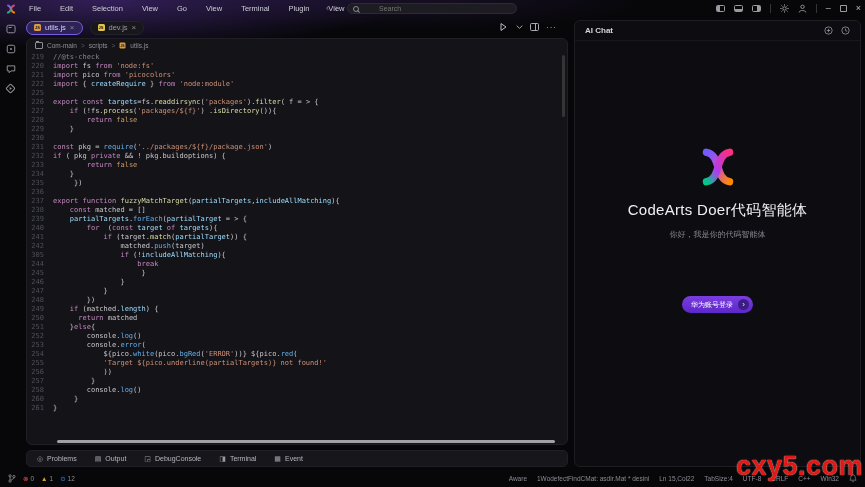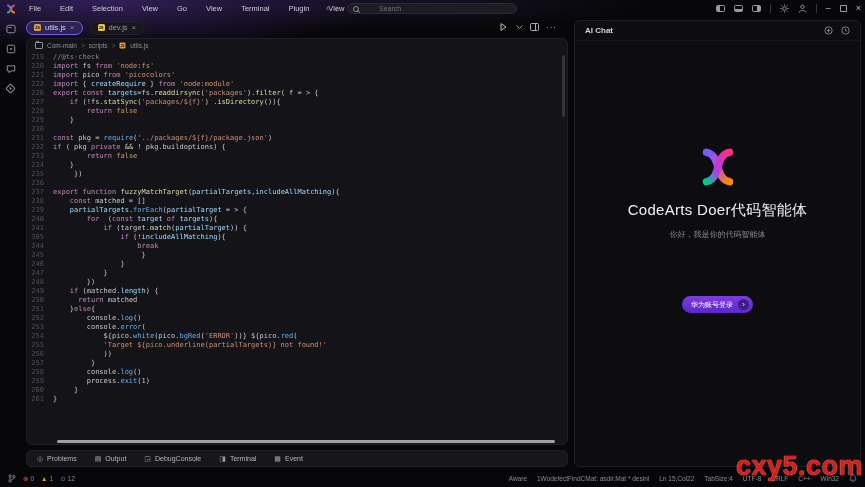--- a/index.html
+++ b/index.html
@@ -214,53 +214,54 @@
         <span class="crumb-sep">&gt;</span>
         <span class="js-badge" style="transform: scale(0.85);">JS</span>
         <span>utils.js</span>
       </span>
   </div>
   <div class="code">
       <div class="code-row"><span class="ln">219</span><span class="cl"><span class="tk-c">//@ts-check</span></span></div>
       <div class="code-row"><span class="ln">220</span><span class="cl"><span class="tk-k">import</span><span class="tk-p"> fs </span><span class="tk-k">from</span><span class="tk-s"> 'node:fs'</span></span></div>
       <div class="code-row"><span class="ln">221</span><span class="cl"><span class="tk-k">import</span><span class="tk-p"> pico </span><span class="tk-k">from</span><span class="tk-s"> 'picocolors'</span></span></div>
       <div class="code-row"><span class="ln">222</span><span class="cl"><span class="tk-k">import</span><span class="tk-p"> { </span><span class="tk-v">createRequire</span><span class="tk-p"> } </span><span class="tk-k">from</span><span class="tk-s"> 'node:module'</span></span></div>
+      <div class="code-row"><span class="ln">225</span><span class="cl"></span></div>
       <div class="code-row"><span class="ln">226</span><span class="cl"><span class="tk-k">export</span><span class="tk-p"> </span><span class="tk-k">const</span><span class="tk-p"> </span><span class="tk-v">targets</span><span class="tk-p">=fs.</span><span class="tk-f">readdirsync</span><span class="tk-p">(</span><span class="tk-s">'packages'</span><span class="tk-p">).</span><span class="tk-f">filter</span><span class="tk-p">( f = &gt; {</span></span></div>
-      <div class="code-row"><span class="ln">227</span><span class="cl"><span class="tk-p">    </span><span class="tk-k">if</span><span class="tk-p"> (!fs.</span><span class="tk-f">statSync</span><span class="tk-p">(</span><span class="tk-s">'packages/${f}'</span><span class="tk-p">) .</span><span class="tk-f">isDirectory</span><span class="tk-p">()){</span></span></div>
+      <div class="code-row"><span class="ln">227</span><span class="cl"><span class="tk-p">    </span><span class="tk-k">if</span><span class="tk-p"> (!fs.</span><span class="tk-f">process</span><span class="tk-p">(</span><span class="tk-s">'packages/${f}'</span><span class="tk-p">) .</span><span class="tk-f">isDirectory</span><span class="tk-p">()){</span></span></div>
       <div class="code-row"><span class="ln">228</span><span class="cl"><span class="tk-p">        </span><span class="tk-k">return</span><span class="tk-p"> </span><span class="tk-o">false</span></span></div>
       <div class="code-row"><span class="ln">229</span><span class="cl"><span class="tk-p">    }</span></span></div>
       <div class="code-row"><span class="ln">230</span><span class="cl"></span></div>
       <div class="code-row"><span class="ln">231</span><span class="cl"><span class="tk-k">const</span><span class="tk-p"> pkg = </span><span class="tk-b">require</span><span class="tk-p">(</span><span class="tk-s">'../packages/${f}/package.json'</span><span class="tk-p">)</span></span></div>
       <div class="code-row"><span class="ln">232</span><span class="cl"><span class="tk-k">if</span><span class="tk-p"> ( pkg </span><span class="tk-k">private</span><span class="tk-p"> &amp;&amp; ! pkg.buildoptions) {</span></span></div>
       <div class="code-row"><span class="ln">233</span><span class="cl"><span class="tk-p">        </span><span class="tk-k">return</span><span class="tk-p"> </span><span class="tk-o">false</span></span></div>
       <div class="code-row"><span class="ln">234</span><span class="cl"><span class="tk-p">    }</span></span></div>
       <div class="code-row"><span class="ln">235</span><span class="cl"><span class="tk-p">     })</span></span></div>
       <div class="code-row"><span class="ln">236</span><span class="cl"></span></div>
       <div class="code-row"><span class="ln">237</span><span class="cl"><span class="tk-k">export</span><span class="tk-p"> </span><span class="tk-k">function</span><span class="tk-p"> </span><span class="tk-f">fuzzyMatchTarget</span><span class="tk-p">(</span><span class="tk-v">partialTargets</span><span class="tk-p">,</span><span class="tk-v">includeAllMatching</span><span class="tk-p">){</span></span></div>
       <div class="code-row"><span class="ln">238</span><span class="cl"><span class="tk-p">    </span><span class="tk-k">const</span><span class="tk-p"> matched = []</span></span></div>
       <div class="code-row"><span class="ln">239</span><span class="cl"><span class="tk-p">    </span><span class="tk-v">partialTargets</span><span class="tk-p">.</span><span class="tk-b">forEach</span><span class="tk-p">(</span><span class="tk-v">partialTarget</span><span class="tk-p"> = &gt; {</span></span></div>
       <div class="code-row"><span class="ln">240</span><span class="cl"><span class="tk-p">        </span><span class="tk-k">for</span><span class="tk-p">  (</span><span class="tk-k">const</span><span class="tk-p"> </span><span class="tk-v">target</span><span class="tk-p"> </span><span class="tk-k">of</span><span class="tk-p"> </span><span class="tk-v">targets</span><span class="tk-p">){</span></span></div>
       <div class="code-row"><span class="ln">241</span><span class="cl"><span class="tk-p">            </span><span class="tk-k">if</span><span class="tk-p"> (target.</span><span class="tk-f">match</span><span class="tk-p">(</span><span class="tk-v">partialTarget</span><span class="tk-p">)) {</span></span></div>
+      <div class="code-row"><span class="ln">242</span><span class="cl"><span class="tk-p">                matched.</span><span class="tk-b">push</span><span class="tk-p">(target)</span></span></div>
       <div class="code-row"><span class="ln">305</span><span class="cl"><span class="tk-p">                </span><span class="tk-k">if</span><span class="tk-p"> (!</span><span class="tk-v">includeAllMatching</span><span class="tk-p">){</span></span></div>
       <div class="code-row"><span class="ln">244</span><span class="cl"><span class="tk-p">                    </span><span class="tk-k">break</span></span></div>
       <div class="code-row"><span class="ln">245</span><span class="cl"><span class="tk-p">                     }</span></span></div>
       <div class="code-row"><span class="ln">246</span><span class="cl"><span class="tk-p">                }</span></span></div>
       <div class="code-row"><span class="ln">247</span><span class="cl"><span class="tk-p">            }</span></span></div>
       <div class="code-row"><span class="ln">248</span><span class="cl"><span class="tk-p">        })</span></span></div>
       <div class="code-row"><span class="ln">249</span><span class="cl"><span class="tk-p">    </span><span class="tk-k">if</span><span class="tk-p"> (matched.</span><span class="tk-v">length</span><span class="tk-p">) {</span></span></div>
       <div class="code-row"><span class="ln">250</span><span class="cl"><span class="tk-p">      </span><span class="tk-k">return</span><span class="tk-p"> matched</span></span></div>
       <div class="code-row"><span class="ln">251</span><span class="cl"><span class="tk-p">    }</span><span class="tk-k">else</span><span class="tk-p">{</span></span></div>
       <div class="code-row"><span class="ln">252</span><span class="cl"><span class="tk-p">        console.</span><span class="tk-b">log</span><span class="tk-p">()</span></span></div>
       <div class="code-row"><span class="ln">253</span><span class="cl"><span class="tk-p">        console.</span><span class="tk-b">error</span><span class="tk-p">(</span></span></div>
       <div class="code-row"><span class="ln">254</span><span class="cl"><span class="tk-p">            ${pico.</span><span class="tk-b">white</span><span class="tk-p">(pico.</span><span class="tk-b">bgRed</span><span class="tk-p">(</span><span class="tk-s">'ERROR'</span><span class="tk-p">))} ${pico.</span><span class="tk-b">red</span><span class="tk-p">(</span></span></div>
       <div class="code-row"><span class="ln">255</span><span class="cl"><span class="tk-p">            </span><span class="tk-s">'Target ${pico.underline(partialTargets)} not found!'</span></span></div>
       <div class="code-row"><span class="ln">256</span><span class="cl"><span class="tk-p">            ))</span></span></div>
       <div class="code-row"><span class="ln">257</span><span class="cl"><span class="tk-p">         }</span></span></div>
       <div class="code-row"><span class="ln">258</span><span class="cl"><span class="tk-p">        console.</span><span class="tk-b">log</span><span class="tk-p">()</span></span></div>
-      <div class="code-row"><span class="ln">259</span><span class="cl"><span class="tk-p">        process.</span><span class="tk-b">exit</span><span class="tk-p">(</span><span class="tk-n">1</span><span class="tk-p">)</span></span></div>
       <div class="code-row"><span class="ln">260</span><span class="cl"><span class="tk-p">     }</span></span></div>
       <div class="code-row"><span class="ln">261</span><span class="cl"><span class="tk-p">}</span></span></div>
     </div>
   <div class="vscroll"></div>
   <div class="hscroll"></div>
 </div>
 
 <div class="ai-panel">
   <div class="ai-header">
     <span class="ai-title">AI Chat</span>

